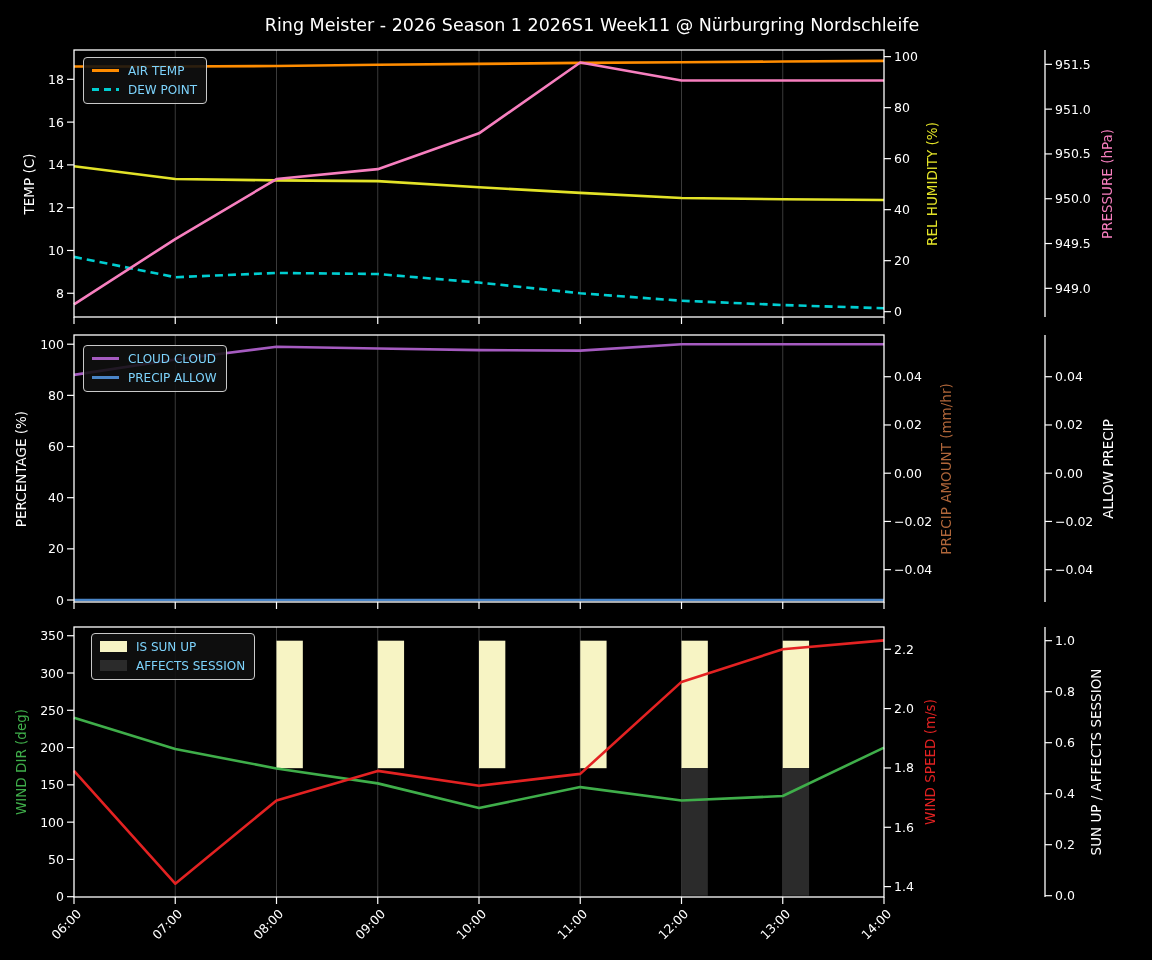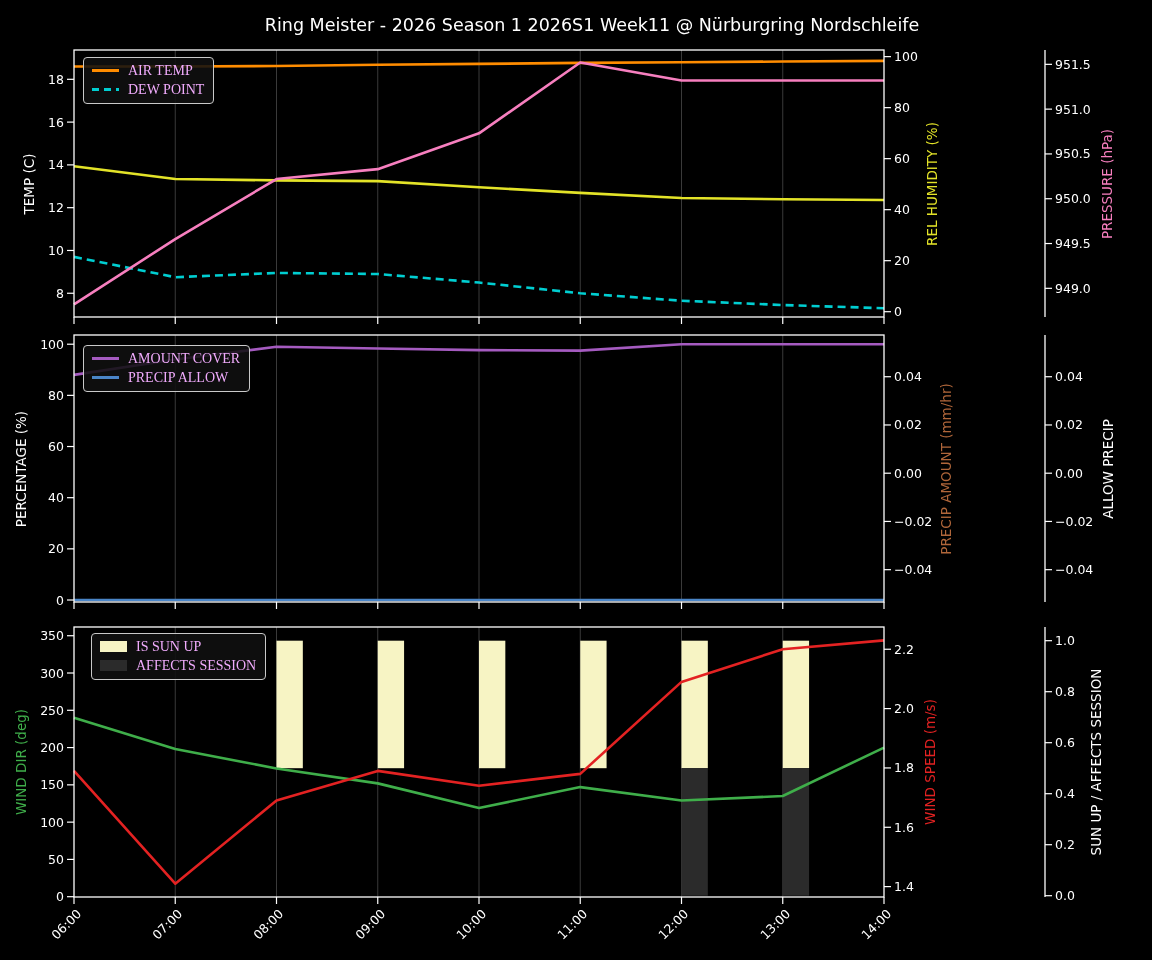--- a/index.html
+++ b/index.html
@@ -11,21 +11,21 @@
   .vlabel{position:absolute;color:#fff;font-size:13.5px;white-space:nowrap;
     transform:translate(-50%,-50%) rotate(-90deg);}
   #xticks .xtick{position:absolute;top:904px;width:0;height:0;}
   #xticks .xtick span{position:absolute;right:0;top:0;transform-origin:100% 50%;
     transform:rotate(-45deg);color:#fff;font-size:12.5px;white-space:nowrap;}
   .legend{position:absolute;background:rgba(16,16,16,0.88);border:1.2px solid #c9c9c9;
     border-radius:4px;padding:5px 9px 6px 8px;display:flex;flex-direction:column;gap:4px;}
   .legend-item{display:flex;align-items:center;gap:9px;height:15px;}
   .swatch{width:27px;height:2.8px;flex:0 0 27px;}
   .swatch.rect{height:11px;}
-  .legend-label{color:#f0abfc;font-size:14px;white-space:nowrap;font-family:Liberation Serif, serif;}
+  .legend-label{color:#7dd3fc;font-size:12px;white-space:nowrap;}
 </style>
 </head>
 <body>
 
 <h1 class="title">Ring Meister - 2026 Season 1 2026S1 Week11 @ Nürburgring Nordschleife</h1>
 
 <svg id="plot" width="1152" height="960">
     <line x1="175.25" x2="175.25" y1="50" y2="317" stroke="#3a3a3a" stroke-width="1"></line>
     <line x1="276.5" x2="276.5" y1="50" y2="317" stroke="#3a3a3a" stroke-width="1"></line>
     <line x1="377.75" x2="377.75" y1="50" y2="317" stroke="#3a3a3a" stroke-width="1"></line>
@@ -250,21 +250,21 @@
       <span class="legend-label">AIR TEMP</span>
     </div>
     <div class="legend-item">
       <span class="swatch" style="background: repeating-linear-gradient(90deg, rgb(0, 206, 209) 0px, rgb(0, 206, 209) 7px, transparent 7px, transparent 12px);"></span>
       <span class="legend-label">DEW POINT</span>
     </div>
   </div>
 <div class="legend" style="left: 83px; top: 345px;">
     <div class="legend-item">
       <span class="swatch" style="background: rgb(165, 91, 192);"></span>
-      <span class="legend-label">AMOUNT COVER</span>
+      <span class="legend-label">CLOUD CLOUD</span>
     </div>
     <div class="legend-item">
       <span class="swatch" style="background: rgb(74, 133, 199);"></span>
       <span class="legend-label">PRECIP ALLOW</span>
     </div>
   </div>
 <div class="legend" style="left: 83px; top: 633px; margin-left: 8px;">
     <div class="legend-item">
       <span class="swatch rect" style="background: rgb(247, 244, 196);"></span>
       <span class="legend-label">IS SUN UP</span>

